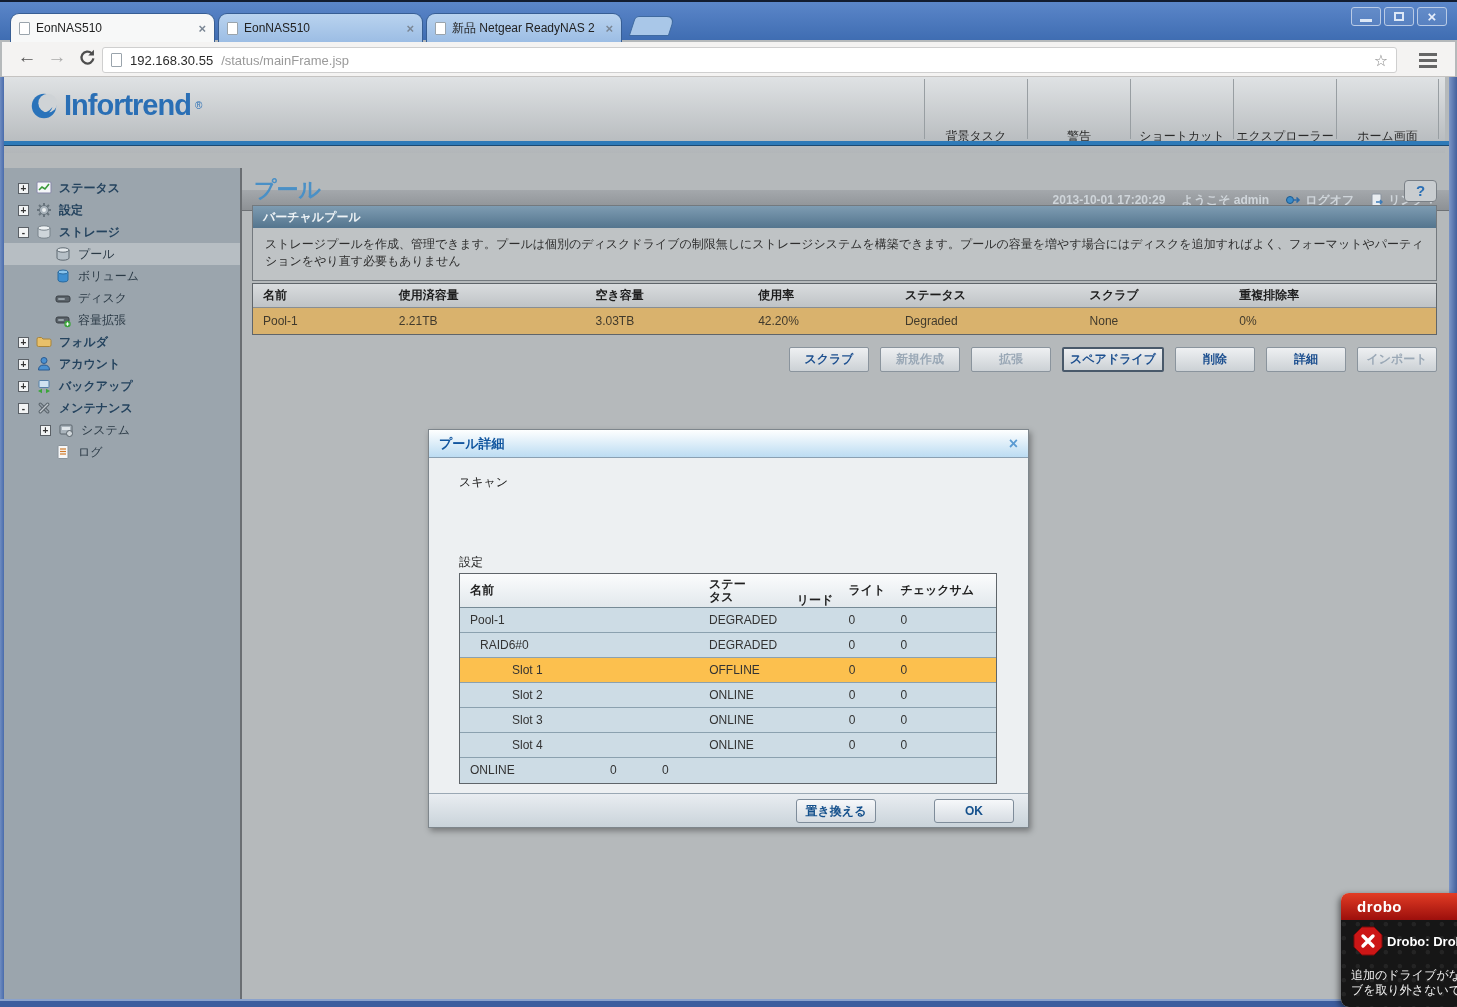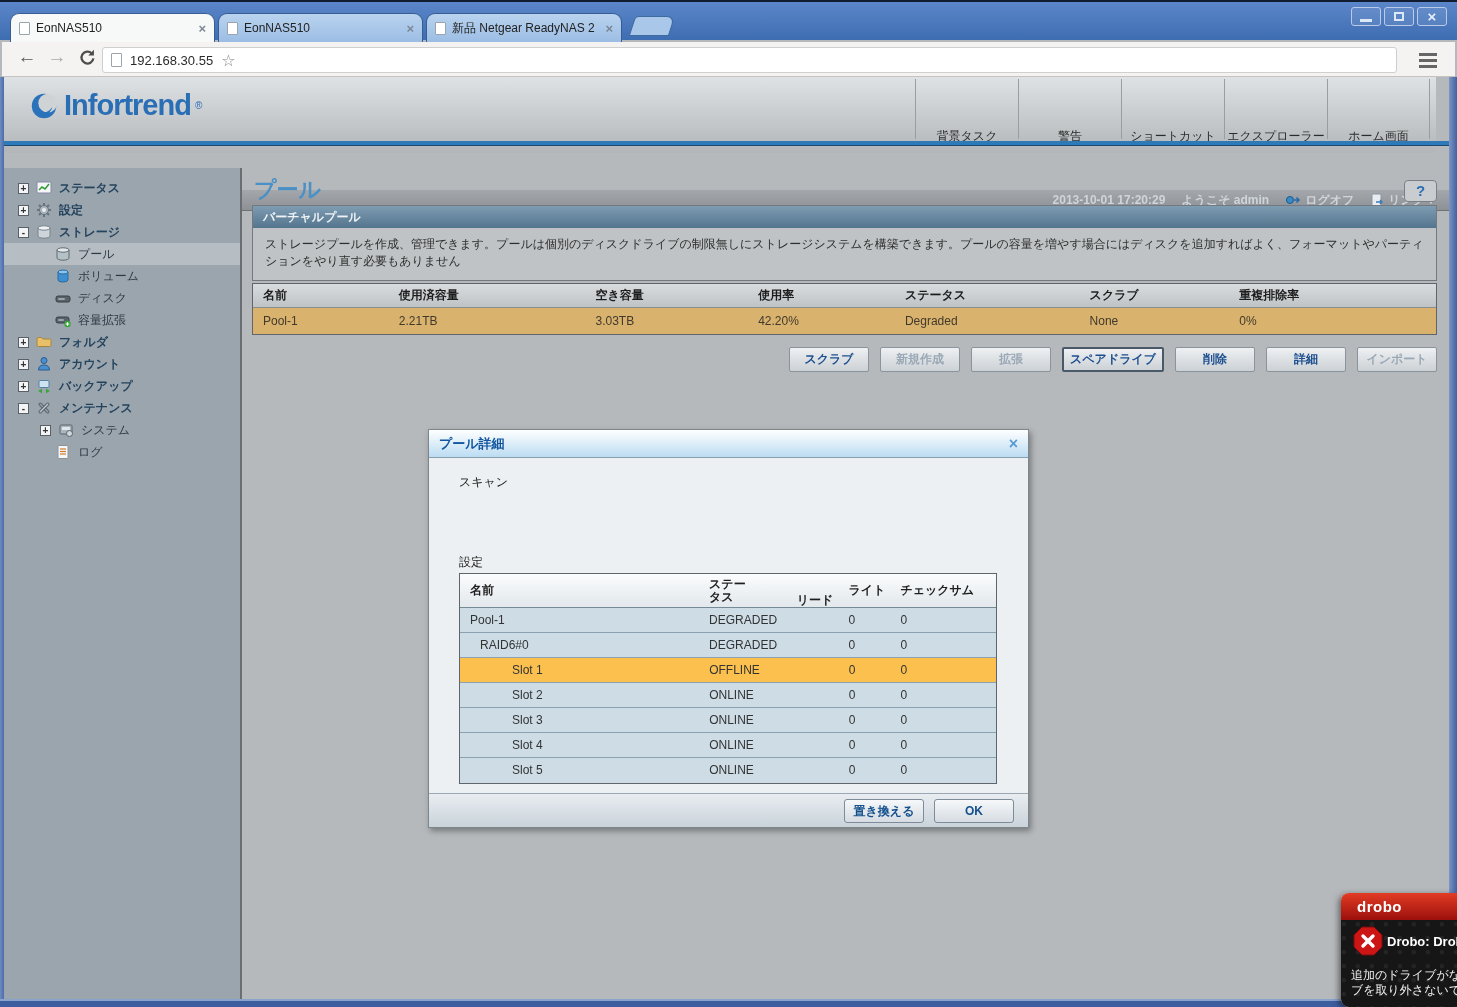--- a/index.html
+++ b/index.html
@@ -40,21 +40,21 @@
   .menu-btn i { display:block; width:18px; height:3px; background:#666; }
 
   .frame-left   { position:absolute; left:0; top:77px; bottom:0; width:4px; background:linear-gradient(90deg,#6f8cc0,#4a6cac); z-index:40; }
   .frame-right  { position:absolute; right:0; top:77px; bottom:0; width:8px; background:linear-gradient(90deg,#7b95c6,#44619d); z-index:40; }
   .frame-bottom { position:absolute; left:0; right:0; bottom:0; height:8px;
     background:linear-gradient(#8aa2cc 0 2px,#3c5d9e 2px 100%); z-index:41; }
 
   
   .page { position:absolute; left:4px; right:8px; top:77px; bottom:8px; background:#b5b9bb; overflow:hidden; }
 
-  .app-header { position:absolute; left:0; right:13px; top:0; height:76px;
+  .app-header { position:absolute; left:0; right:4px; top:0; height:76px;
     background:linear-gradient(#dfe2e4,#b2b6b9); }
   .logo { position:absolute; left:24px; top:12px; display:flex; align-items:center; gap:4px; }
   .logo-text { font-size:29px; font-weight:bold; color:#2a6fb5; letter-spacing:-1px; }
   .logo-reg { font-size:10px; color:#2a6fb5; vertical-align:top; }
   .app-tools { position:absolute; right:6px; top:2px; height:60px; display:flex; }
   .tool-cell { width:103px; border-left:1px solid #989ea2; display:flex; flex-direction:column;
     align-items:center; justify-content:flex-start; padding-top:3px;gap:45px; }
   .tool-cell:last-child { border-right:1px solid #989ea2; }
   .tool-label { font-size:12px; color:#2b2b2b; margin-top:1px; }
 
@@ -124,21 +124,21 @@
   .drow.data { height:25px; background:#cddce5; }
   .drow.data.hl { background:#fcc04e; }
   .drow.data .dcell { color:#333; line-height:24px; }
   .dcell { padding-left:10px; overflow:hidden; white-space:nowrap; }
   .d-name{width:240px;} .d-status{width:88px;} .d-read{width:52px;margin-top:20px;} .d-write{width:52px;} .d-cksum{width:106px;}
   .ind1 { padding-left:20px; } .ind2 { padding-left:52px; }
   .wrapnarrow { display:inline-block; width:46px; white-space:normal; vertical-align:middle; }
   .dlg-footer { position:absolute; left:0; right:0; bottom:0; height:34px; border-top:1px solid #9aa8b4;
     background:linear-gradient(#e9edf1,#c9d3da); display:flex; align-items:center; justify-content:flex-end; gap:10px; padding-right:14px; }
   .dbtn { height:24px; min-width:80px; padding:0 8px; background:linear-gradient(#f6f8fa,#d6dce2);
-    border:1px solid #7e8c9a; border-radius:3px; color:#14508c; font-weight:bold; text-align:center; line-height:22px; }
+    border:1px solid #7e8c9a; border-radius:3px; color:#14508c; font-weight:bold; text-align:center; line-height:22px;margin-left:48px; }
 
   
   .drobo { position:absolute; left:1341px; top:893px; width:116px; height:114px; z-index:60;
     border-radius:8px 0 0 8px; overflow:hidden; background:#e5e5e5; box-shadow:-2px 2px 6px rgba(0,0,0,.5); }
   .drobo-head { height:27px; background:linear-gradient(#e23c24,#9c0f0c); display:flex; align-items:center; padding-left:16px; }
   .drobo-logo { color:#fff; font-weight:bold; font-size:15px; letter-spacing:.5px; }
   .drobo-body { position:relative; height:87px;
     background:radial-gradient(circle at 20% 30%, #242424 2px, transparent 2.5px) 0 0/14px 14px, #161616; }
   .drobo-title { position:absolute; left:46px; top:14px; color:#fff; font-weight:bold; font-size:13px; white-space:nowrap; }
   .drobo-oct { position:absolute; left:12px; top:6px; }
@@ -182,20 +182,21 @@
   <div class="nav-ico" style="left:42px; color:#a9a9a9;">→</div>
   <div class="nav-ico" style="left:72px; top:6px;">
     <svg width="19" height="19" viewBox="0 0 20 20">
         <path d="M16.2 11 a6.3 6.3 0 1 1 -1.8-5.4" fill="none" stroke="#4d4d4d" stroke-width="2.4"></path>
         <path d="M16.8 1.8 v6 h-6 z" fill="#4d4d4d"></path>
       </svg>
   </div>
   <div class="urlbar">
     <span class="url-doc"></span>
     <span class="url-host">192.168.30.55</span>
+    <span class="url-path">/status/mainFrame.jsp</span>
     <span class="url-star">☆</span>
   </div>
   <div class="menu-btn">
       <i></i>
       <i></i>
       <i></i>
     </div>
 </div>
 
 <div class="frame-left"></div>
@@ -501,21 +502,20 @@
         <span class="dcell d-cksum">0</span>
       </div>
       <div class="drow data">
         <span class="dcell d-name ind2">Slot 4</span>
         <span class="dcell d-status">ONLINE</span>
         <span class="dcell d-read">0</span>
         <span class="dcell d-write">0</span>
         <span class="dcell d-cksum">0</span>
       </div>
       <div class="drow data">
-        <span class="dcell d-name ind2">Slot 5</span>
         <span class="dcell d-status">ONLINE</span>
         <span class="dcell d-read">0</span>
         <span class="dcell d-write">0</span>
         <span class="dcell d-cksum">0</span>
       </div>
     </div>
 
     <div class="dlg-footer">
       <div class="dbtn">置き換える</div>
       <div class="dbtn">OK</div>

